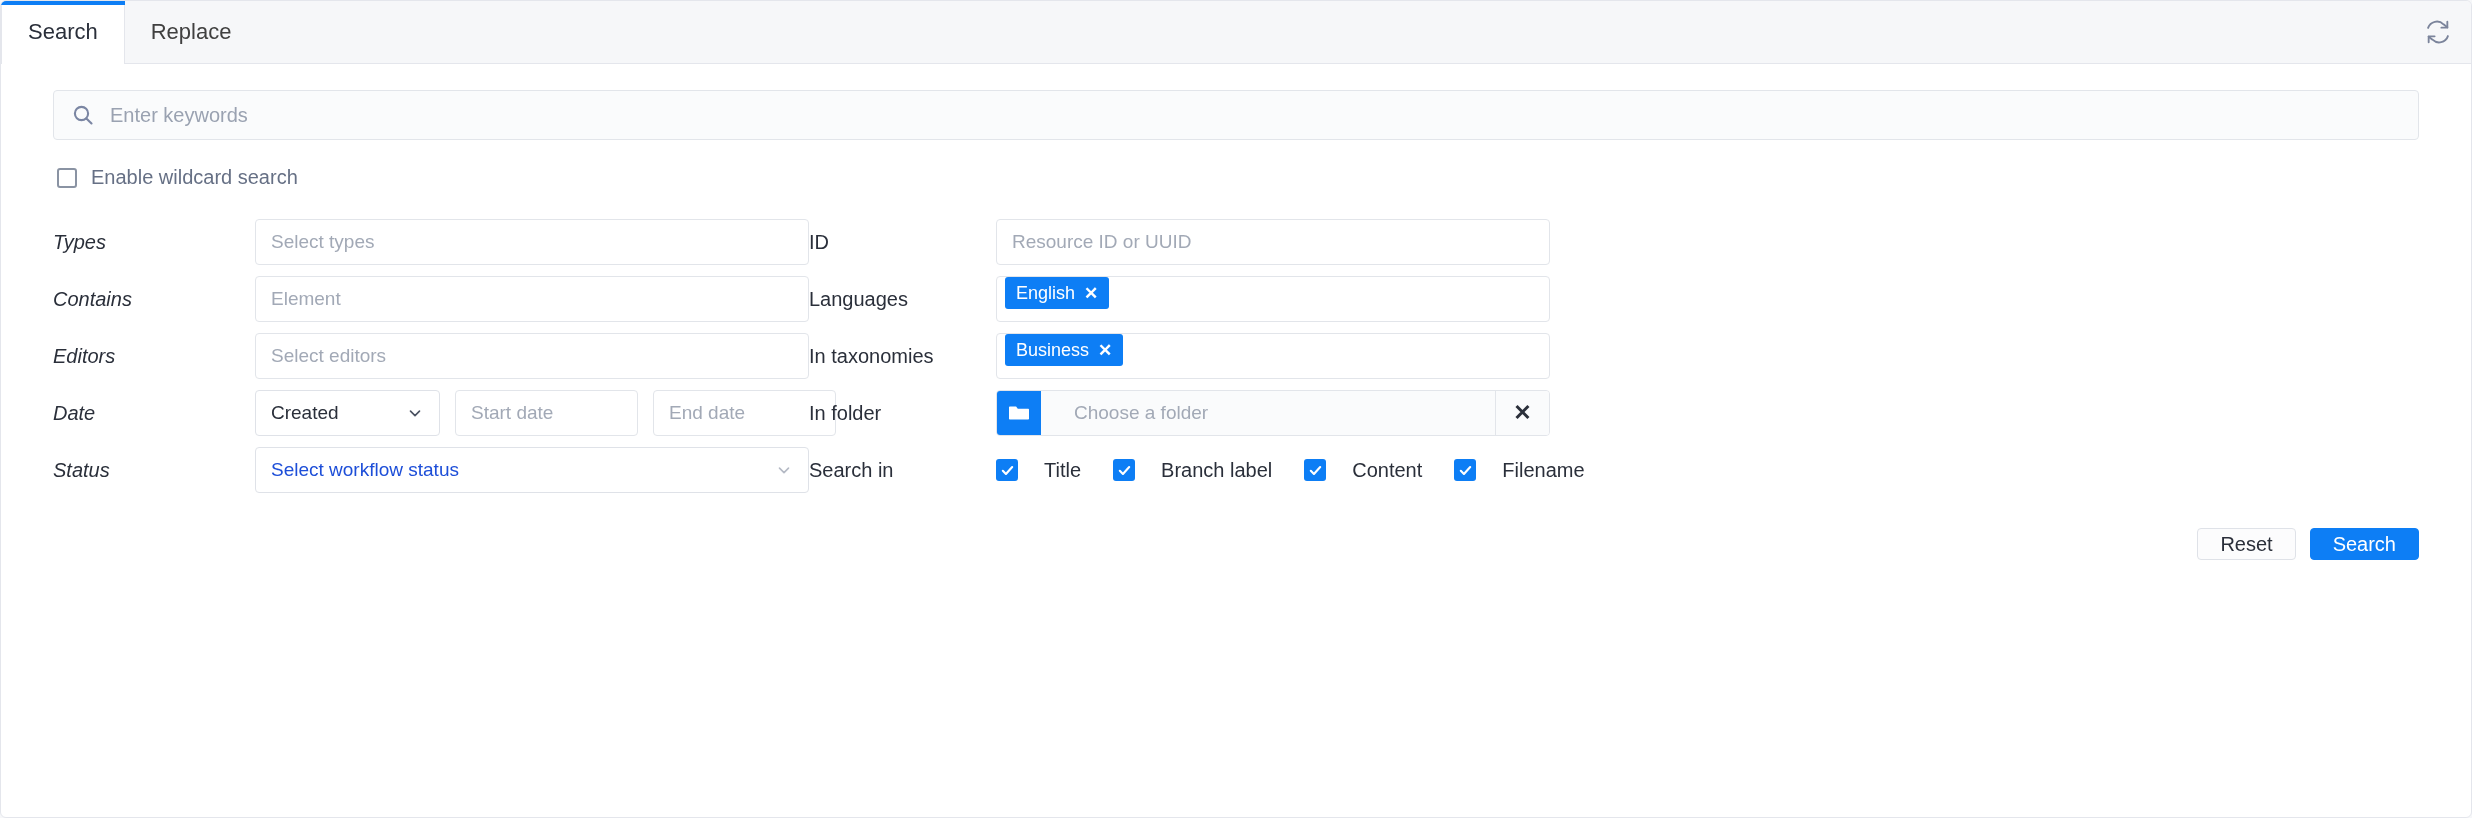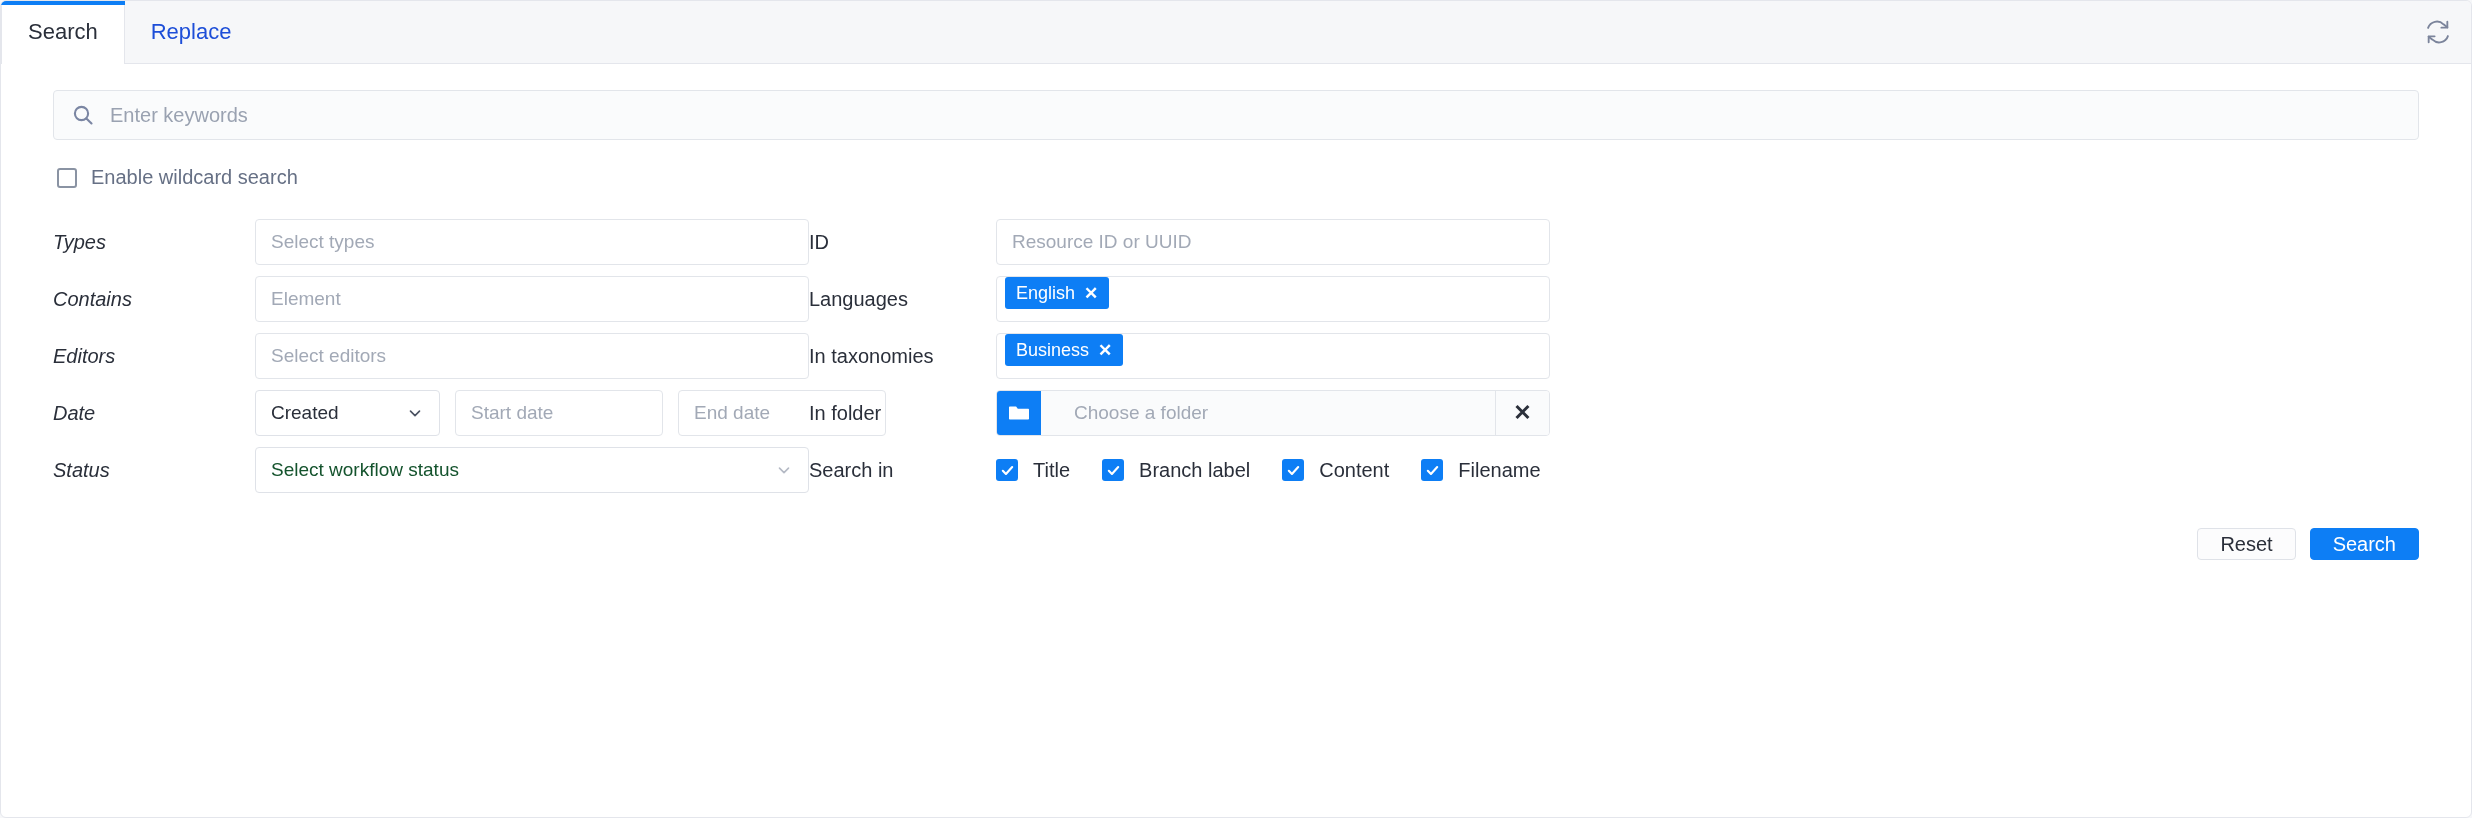--- a/index.html
+++ b/index.html
@@ -29,21 +29,21 @@
     border-bottom: 1px solid #e4e6ec;
     display: flex;
     align-items: stretch;
   }
   .tab {
     position: relative;
     display: flex;
     align-items: center;
     padding: 0 26px;
     font-size: 22px;
-    color: #1d4ed8;
+    color: #404040;
     cursor: pointer;
     background: transparent;
     border-right: 1px solid transparent;
     user-select: none;
   }
   .tab.active {
     background: #ffffff;
     color: #2a2f3a;
     border-left: 1px solid #e4e6ec;
     border-right: 1px solid #e4e6ec;
@@ -169,32 +169,32 @@
     border-radius: 4px;
     background: #fff;
     display: flex;
     align-items: center;
     padding: 0 15px;
     font-size: 19px;
     cursor: pointer;
     user-select: none;
   }
   .sel.value { color: #2a2f3a; }
-  .sel.placeholder { color: #14532d; }
+  .sel.placeholder { color: #1d4ed8; }
   .chev {
     position: absolute;
     right: 15px; top: 50%;
     transform: translateY(-50%);
     pointer-events: none;
   }
 
   
   .daterow { display: flex; gap: 15px; }
   .daterow .sel { width: 185px; flex: none; }
-  .daterow .inp { width: 208px; flex: none; }
+  .daterow .inp { width: 183px; flex: none; }
 
   
   .tagfield {
     width: 100%;
     height: 46px;
     border: 1px solid #e2e5ea;
     border-radius: 4px;
     background: #fff;
     display: flex;
     align-items: flex-start;
@@ -271,21 +271,21 @@
     display: flex;
     align-items: center;
     gap: 12px;
     height: 46px;
     margin-bottom: 11px;
     flex-wrap: nowrap;
   }
   .chk-item {
     display: flex;
     align-items: center;
-    gap: 15px;
+    gap: 26px;
     margin-right: 20px;
     cursor: pointer;
     user-select: none;
   }
   .box-checked {
     width: 22px; height: 22px;
     border-radius: 3px;
     background: #0d7ef5;
     display: flex;
     align-items: center;

